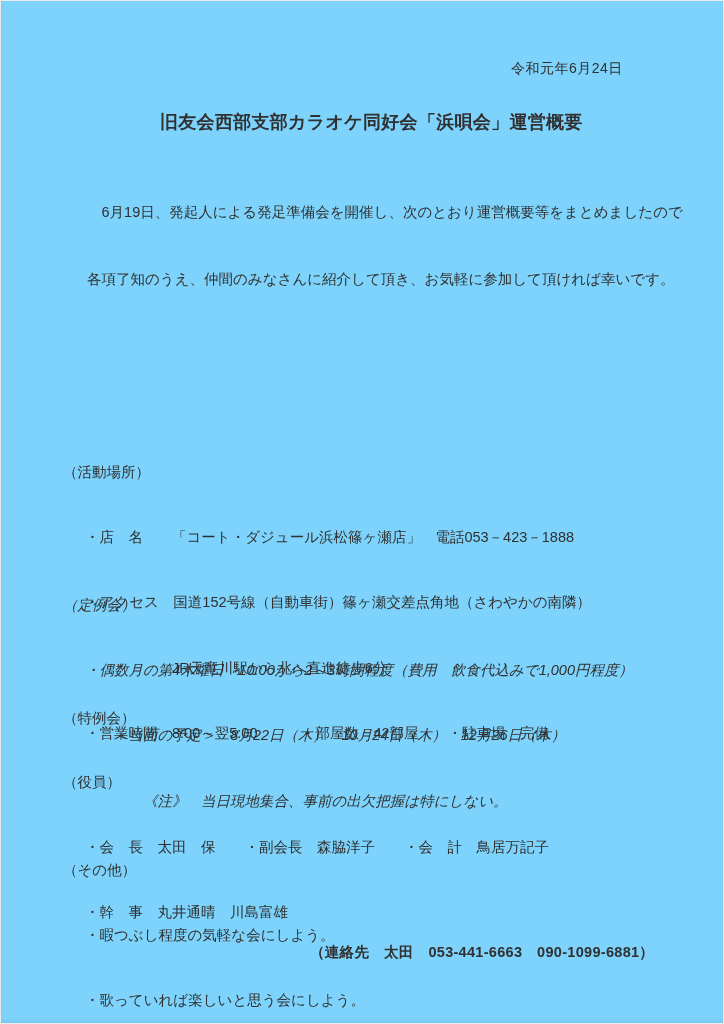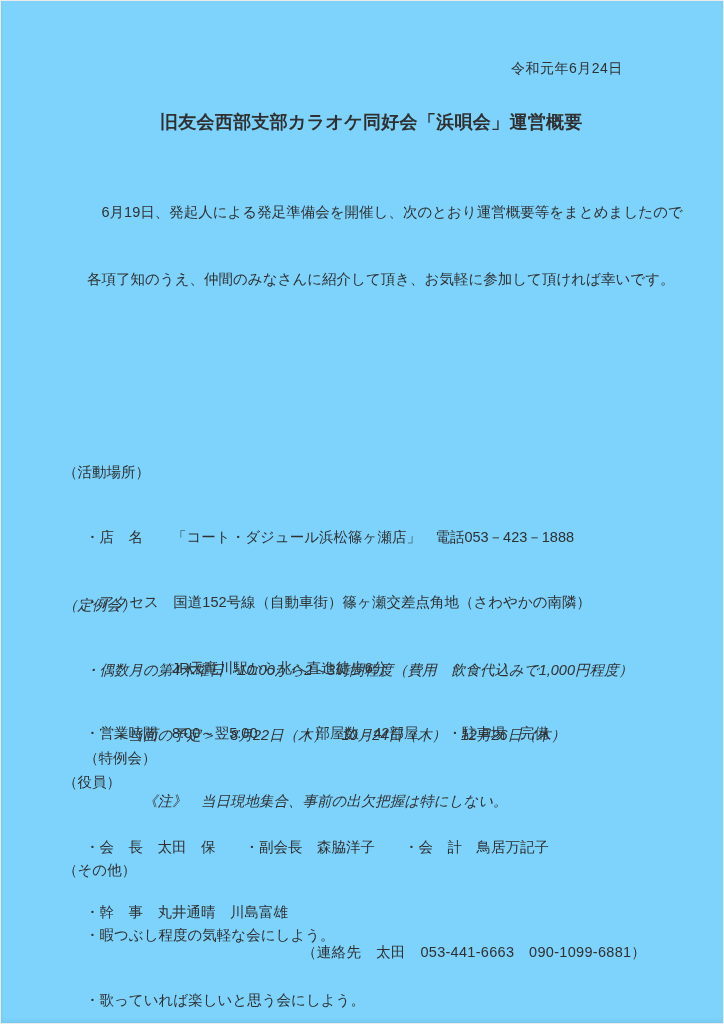--- a/index.html
+++ b/index.html
@@ -53,27 +53,28 @@
     position: absolute;
     left: 63px;
     line-height: 21.8px;
     white-space: pre;
   }
   .sec-row { margin-left: 22px; }
   .sec-body { margin-left: 29px; }
   .sec-rules    { top: 351px; }
   .sec-venue    { top: 418px; }
   .sec-regular  { top: 551px; font-style: italic; }
-  .sec-special  { top: 704px; margin-left: 21px; }
+  .sec-special  { top: 664px; }
   .sec-officers { top: 728px; }
   .sec-other    { top: 816px; }
   .contact {
     top: 943px;
-    left: 302px;
+    left: 310px;
     letter-spacing: 0.3px;
+    font-weight: bold;
   }
 </style>
 </head>
 <body>
 
 <div class="page">
 
   <div class="line doc-date">令和元年6月24日</div>
 
   <div class="line doc-title">旧友会西部支部カラオケ同好会「浜唄会」運営概要</div>

